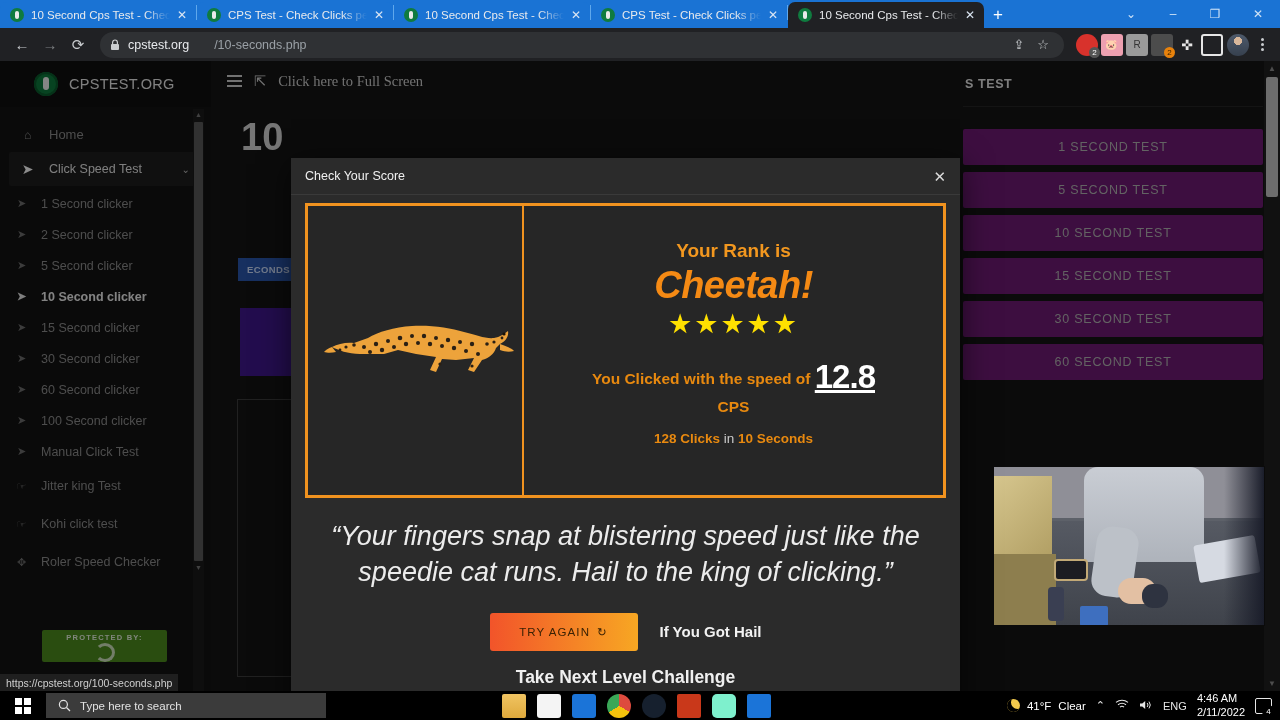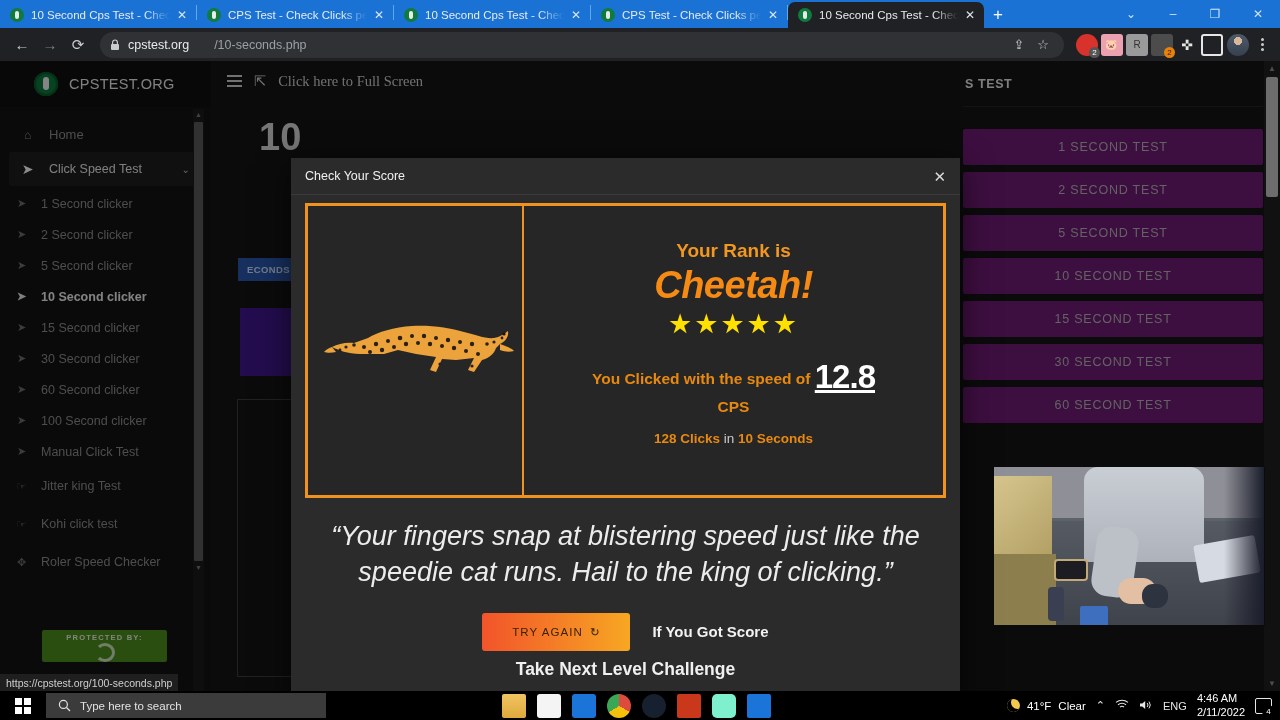--- a/index.html
+++ b/index.html
@@ -186,21 +186,21 @@
   
   #page-content { position: absolute; left: 211px; top: 0; right: 0; bottom: 0; }
   #fs-bar {
     height: 40px; display: flex; align-items: center; gap: 12px;
     padding-left: 16px; color: #cfcfcf; font-size: 14.5px;
     font-family: "Liberation Serif", serif;
   }
   #hamburger { display: flex; flex-direction: column; gap: 3px; flex: 0 0 auto; }
   #hamburger i { display: block; width: 15px; height: 2px; background: #cfcfcf; }
   #big-ten {
-    position: absolute; left: 48px; top: 55px;
+    position: absolute; left: 30px; top: 55px;
     font-size: 38px; font-weight: bold; color: #d8d8d8;
   }
   #seconds-chip {
     position: absolute; left: 27px; top: 197px;
     background: #2a58b0; color: #cfe0ff; font-size: 9.5px; font-weight: bold;
     padding: 6px 9px; letter-spacing: .4px;
   }
   #purple-box {
     position: absolute; left: 29px; top: 247px; width: 100px; height: 68px;
     background: #40188f;
@@ -320,21 +320,21 @@
   #cta-row {
     margin-top: 22px; display: flex; align-items: center; justify-content: center; gap: 22px;
   }
   #try-again {
     width: 148px; height: 38px; border-radius: 3px;
     background: linear-gradient(90deg, #f2542a, #f7a723);
     display: flex; align-items: center; justify-content: center; gap: 7px;
     color: #3a2204; font-size: 11.5px; letter-spacing: 1.1px;
   }
   #balls-text { color: #f2f2f2; font-size: 15px; font-weight: bold; }
-  #next-level { margin-top: 8px; text-align: center; color: #f0f0f0; font-size: 17.5px; font-weight: bold; }
+  #next-level { margin-top: 16px; text-align: center; color: #f0f0f0; font-size: 17.5px; font-weight: bold; }
 
   
   #status-link {
     position: absolute; left: 0; bottom: 0; height: 17px;
     background: #1f1f1f; color: #cfcfcf; font-size: 10.5px;
     display: flex; align-items: center; padding: 0 6px;
   }
 
   
   #taskbar {
@@ -536,21 +536,20 @@
       </div>
       <div id="big-ten">10</div>
       <div id="seconds-chip">ECONDS</div>
       <div id="purple-box"></div>
       <div id="grey-box"></div>
 
       <div id="right-col">
         <div id="right-head">S TEST</div>
         <div id="test-list">
           <div class="test-btn">1 SECOND TEST</div>
-          <div class="test-btn">2 SECOND TEST</div>
           <div class="test-btn">5 SECOND TEST</div>
           <div class="test-btn">10 SECOND TEST</div>
           <div class="test-btn">15 SECOND TEST</div>
           <div class="test-btn">30 SECOND TEST</div>
           <div class="test-btn">60 SECOND TEST</div>
         </div>
       </div>
 
       <div id="page-scrollbar">
         <div class="arr up">▲</div>
@@ -641,21 +640,21 @@
         </div>
       </div>
 
       <div id="quote">“Your fingers snap at blistering speed just like the speedie cat runs. Hail to the king of clicking.”</div>
 
       <div id="cta-row">
         <div id="try-again">
           <span>TRY AGAIN</span>
           <span>↻</span>
         </div>
-        <div id="balls-text">If You Got Score</div>
+        <div id="balls-text">If You Got Hail</div>
       </div>
 
       <div id="next-level">Take Next Level Challenge</div>
 
     </div>
 
     <div id="status-link">https://cpstest.org/100-seconds.php</div>
   </div>
 
   <div id="taskbar">

